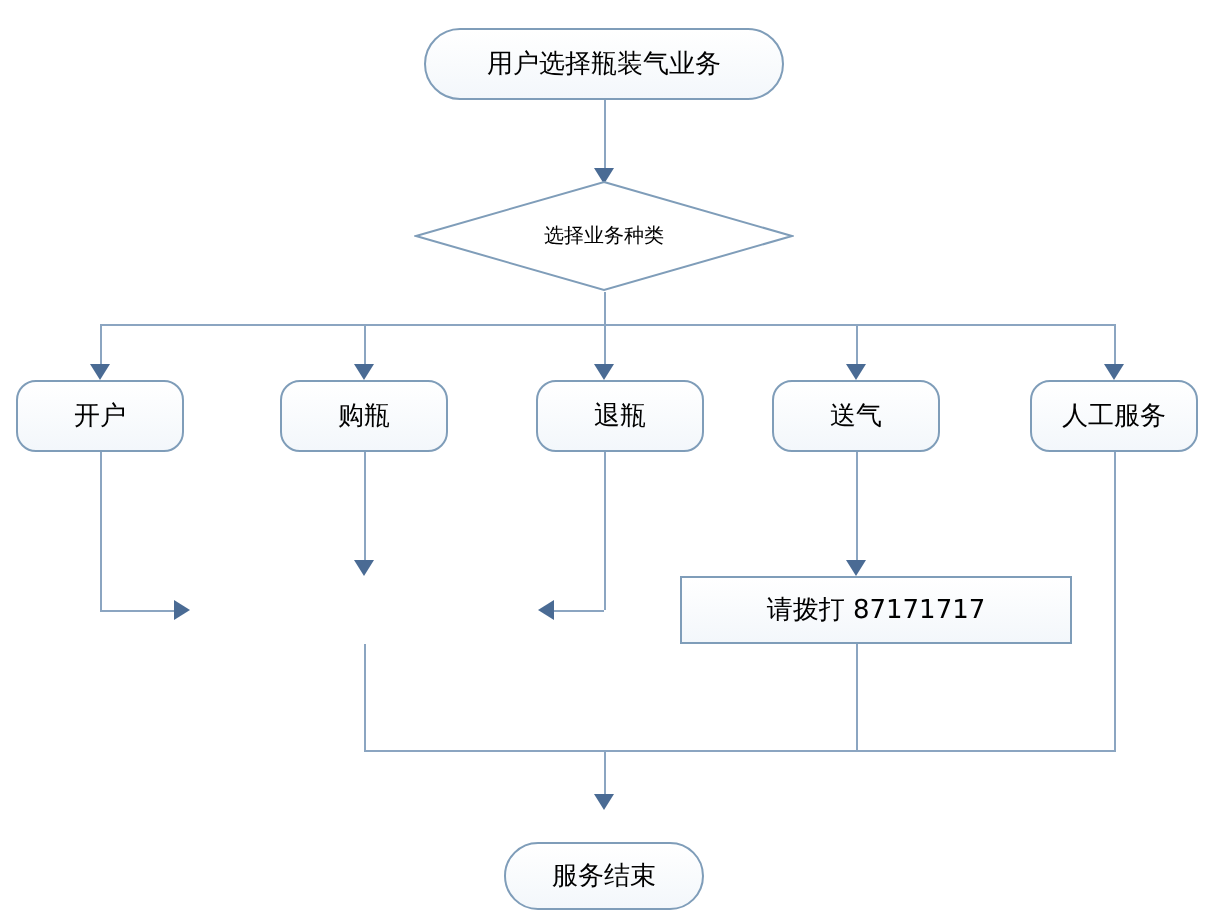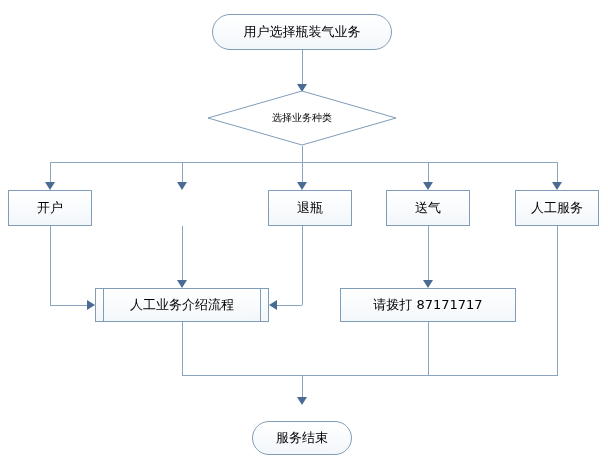--- a/index.html
+++ b/index.html
@@ -23,21 +23,21 @@
     background: linear-gradient(#ffffff, #f3f7fb);
     color: #000000;
     font-size: 13px;
     display: flex;
     align-items: center;
     justify-content: center;
     text-align: center;
     white-space: nowrap;
   }
   .terminator { border-radius: 18px; }
-  .branch { border-radius: 0; }
+  .branch { border-radius: 10px; }
   .rect { border-radius: 0; }
   .predefined { border-radius: 0; }
   .inner-line {
     position: absolute;
     top: 0;
     bottom: 0;
     width: 1px;
     background: #7f9db9;
   }
   .diamond-wrap {
@@ -133,40 +133,38 @@
     <svg width="190" height="56" viewBox="0 0 190 56">
       <polygon points="95,1 189,28 95,55 1,28" fill="#ffffff" stroke="#7f9db9" stroke-width="1"></polygon>
     </svg>
     <span class="diamond-label">选择业务种类</span>
   </div>
 
   <div class="node branch" style="left:8px; top:190px; width:84px; height:36px;">
     <span>开户</span>
   </div>
 
+  <div class="node branch" style="left:140px; top:190px; width:84px; height:36px;">
+    <span>购瓶</span>
+  </div>
 
   <div class="node branch" style="left:268px; top:190px; width:84px; height:36px;">
     <span>退瓶</span>
   </div>
 
   <div class="node branch" style="left:386px; top:190px; width:84px; height:36px;">
     <span>送气</span>
   </div>
 
   <div class="node branch" style="left:515px; top:190px; width:84px; height:36px;">
     <span>人工服务</span>
   </div>
 
-  <div class="node predefined" style="left:95px; top:288px; width:174px; height:34px;">
-    <div class="inner-line" style="left:7px;"></div>
-    <div class="inner-line" style="right:7px;"></div>
-    <span>人工业务介绍流程</span>
-  </div>
 
-  <div class="node rect" style="left:340px; top:288px; width:176px; height:34px;">
+  <div class="node rect" style="left:340px; top:288px; width:196px; height:34px;">
     <span>请拨打 87171717</span>
   </div>
 
   <div class="node terminator" style="left:252px; top:405px; width:100px; height:34px;margin-top:16px;">
     <span>服务结束</span>
   </div>
 
 </div>
 
 </body></html>

